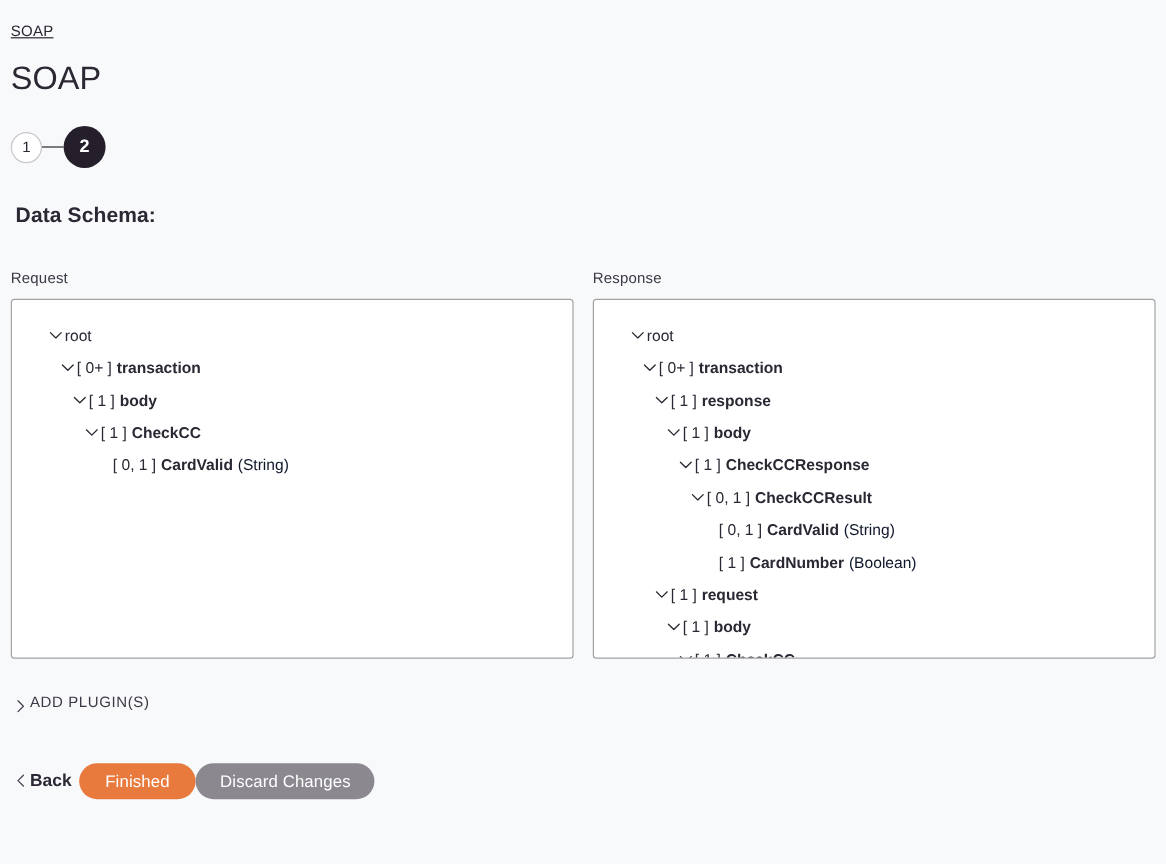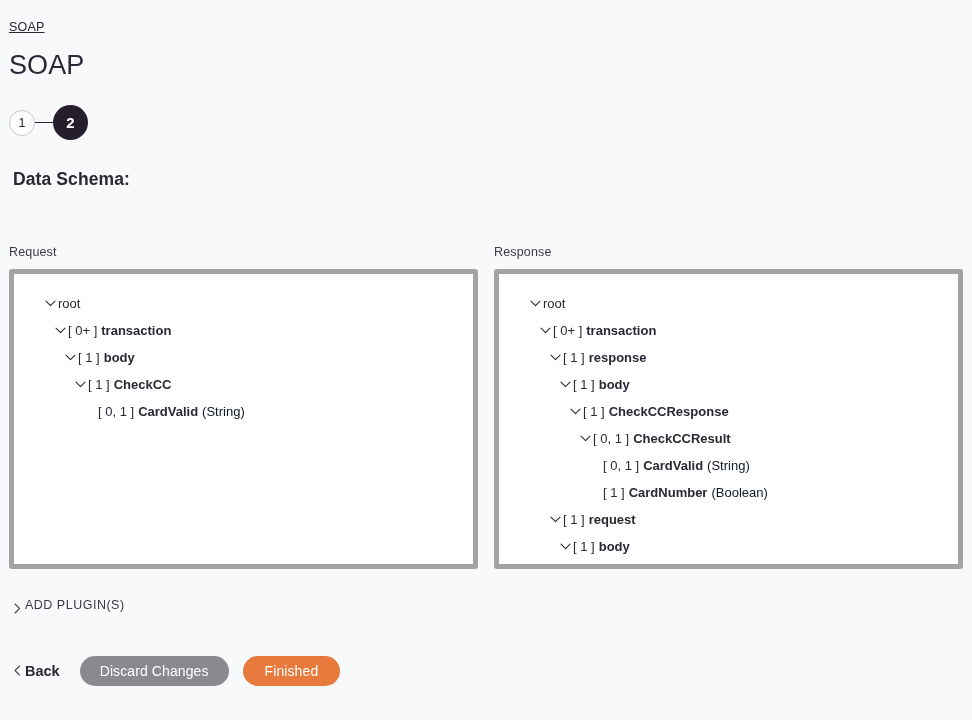--- a/index.html
+++ b/index.html
@@ -90,33 +90,33 @@
     font-size: 17.5px;
     font-weight: 700;
     color: #2b2733;
     letter-spacing: .1px;
   }
 
   
   .schema-row {
     display: flex;
     gap: 16px;
-    margin-top: 55px;
+    margin-top: 35px;
   }
   .schema-col { flex: 1 1 0; min-width: 0; }
   .col-label {
     font-size: 12.5px;
     color: #3c3845;
     margin-bottom: 10px;
     letter-spacing: .15px;
   }
   .tree-panel {
     height: 300px;
     background: #ffffff;
-    border: 5px solid #a3a3a3;
+    border: 1px solid #a3a3a3;
     border-radius: 3px;
     overflow: hidden;
     padding: 16px 0 0 0;
     position: relative;
   }
   .tree-inner { padding: 0 10px; }
 
   .tree-node {
     display: flex;
     align-items: center;
@@ -171,21 +171,20 @@
     font-size: 12.5px;
     letter-spacing: .5px;
     color: #3c3845;
   }
 
   
   .footer {
     display: flex;
     align-items: center;
     margin-top: 36px;
-    gap: 14px;
   }
   .back-btn {
     display: flex;
     align-items: center;
     background: none;
     border: none;
     padding: 0 6px 0 0;
     font-family: inherit;
     font-size: 14.5px;
     font-weight: 700;
@@ -414,18 +413,18 @@
   <div class="footer">
     <button class="back-btn">
       <span class="chev">
         <svg width="7" height="11" viewBox="0 0 7 11" fill="none" aria-hidden="true">
           <path d="M5.5 1 L1 5.5 L5.5 10" stroke="currentColor" stroke-width="1.1" fill="none" stroke-linecap="round" stroke-linejoin="round"></path>
         </svg>
       </span>
       <span>Back</span>
     </button>
 
+    <button class="pill pill-primary" style="background: rgb(232, 122, 62);">Finished</button>
+
     <button class="pill pill-secondary" style="background: rgb(139, 136, 144);">Discard Changes</button>
-
-    <button class="pill pill-primary" style="background: rgb(232, 122, 62);">Finished</button>
   </div>
 
 </div>
 
 </body></html>

